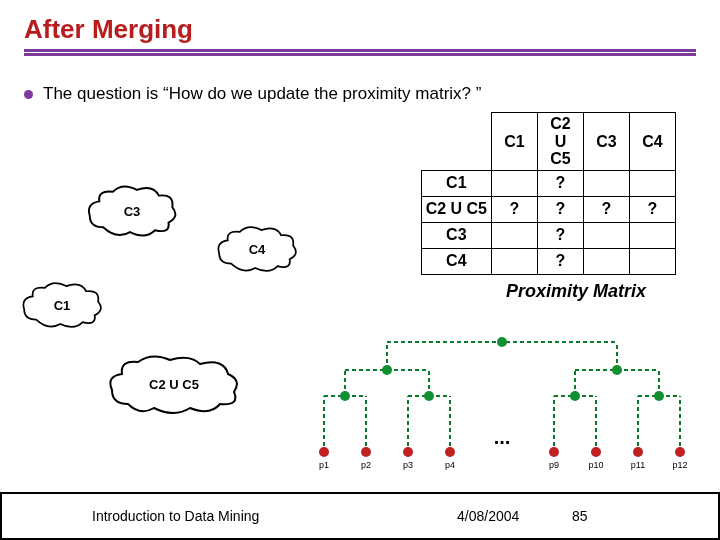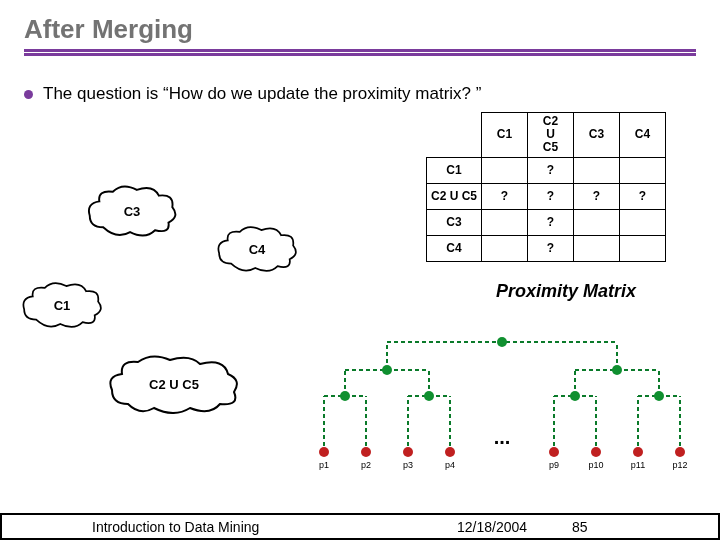--- a/index.html
+++ b/index.html
@@ -4,24 +4,24 @@
 <style>
   * { box-sizing: border-box; margin: 0; padding: 0; }
   body {
     width: 720px; height: 540px;
     font-family: Verdana, Geneva, sans-serif;
     background: #fff;
     position: relative;
     overflow: hidden;
   }
   .title-area { padding: 14px 24px 6px 24px; }
-  .title { font-size: 26px; font-weight: bold; color: #737373; }
+  .title { font-size: 26px; font-weight: bold; color: #b91c1c; }
   .rule1 { height: 3px; background: #7a3b9c; margin: 4px 0 1px 0; }
   .rule2 { height: 3px; background: #7a3b9c; }
-  .content { padding: 22px 34px 0 24px; position: relative; height: 430px; }
+  .content { padding: 22px 24px 0 24px; position: relative; height: 430px; }
   .bullet-line { display: flex; align-items: center; gap: 10px; font-size: 17px; }
   .bullet-dot {
     width: 9px; height: 9px; border-radius: 50%;
     background: #7a3b9c; flex: 0 0 auto;
   }
   .bullet-text { }
   .diagram-area { position: relative; width: 100%; height: 370px; }
   .cloud {
     position: absolute;
     display: flex; align-items: center; justify-content: center;
@@ -29,37 +29,37 @@
   }
   .cloud svg { position: absolute; inset: 0; width: 100%; height: 100%; }
   .cloud span { position: relative; z-index: 2; }
   .matrix {
     position: absolute; right: 20px; top: 8px;
     border-collapse: collapse;
   }
   .matrix td, .matrix th {
     border: 1px solid #000;
     min-width: 46px; height: 26px;
-    text-align: center; font-size: 12px; font-weight: bold;
+    text-align: center; font-size: 16px; font-weight: bold;
     padding: 2px 4px;
   }
   .matrix th { font-weight: bold; }
   .matrix .noborder { border: none; background: transparent; }
   .matrix .tall { height: 40px; line-height: 1.1; }
   .matrix-label {
     position: absolute; right: 50px; top: 177px;
     font-weight: bold; font-style: italic; font-size: 18px;
   }
   .dendro {
     position: absolute; left: 270px; top: 220px;
     width: 420px; height: 150px;
   }
   .footer {
     position: absolute; left: 0; bottom: 0; right: 0;
-    height: 27px;
+    height: 48px;
     border: 2px solid #000;
     display: flex; align-items: center;
     font-size: 14px;
   }
   .footer-left { position: absolute; left: 90px; white-space: nowrap; }
   .footer-date { position: absolute; left: 455px; }
   .footer-page { position: absolute; left: 570px; }
   .dp { font-size: 9px; fill: #000; text-anchor: middle; }
 </style>
 </head>
@@ -211,15 +211,15 @@
       <text class="dp" x="302" y="144">p10</text>
       <text class="dp" x="344" y="144">p11</text>
       <text class="dp" x="386" y="144">p12</text>
     </svg>
 
   </div>
 </div>
 
 <div class="footer">
   <span class="footer-left">Introduction to Data Mining</span>
-  <span class="footer-date">12/18/2004</span>
+  <span class="footer-date">4/08/2004</span>
   <span class="footer-page">85</span>
 </div>
 
 </body></html>

